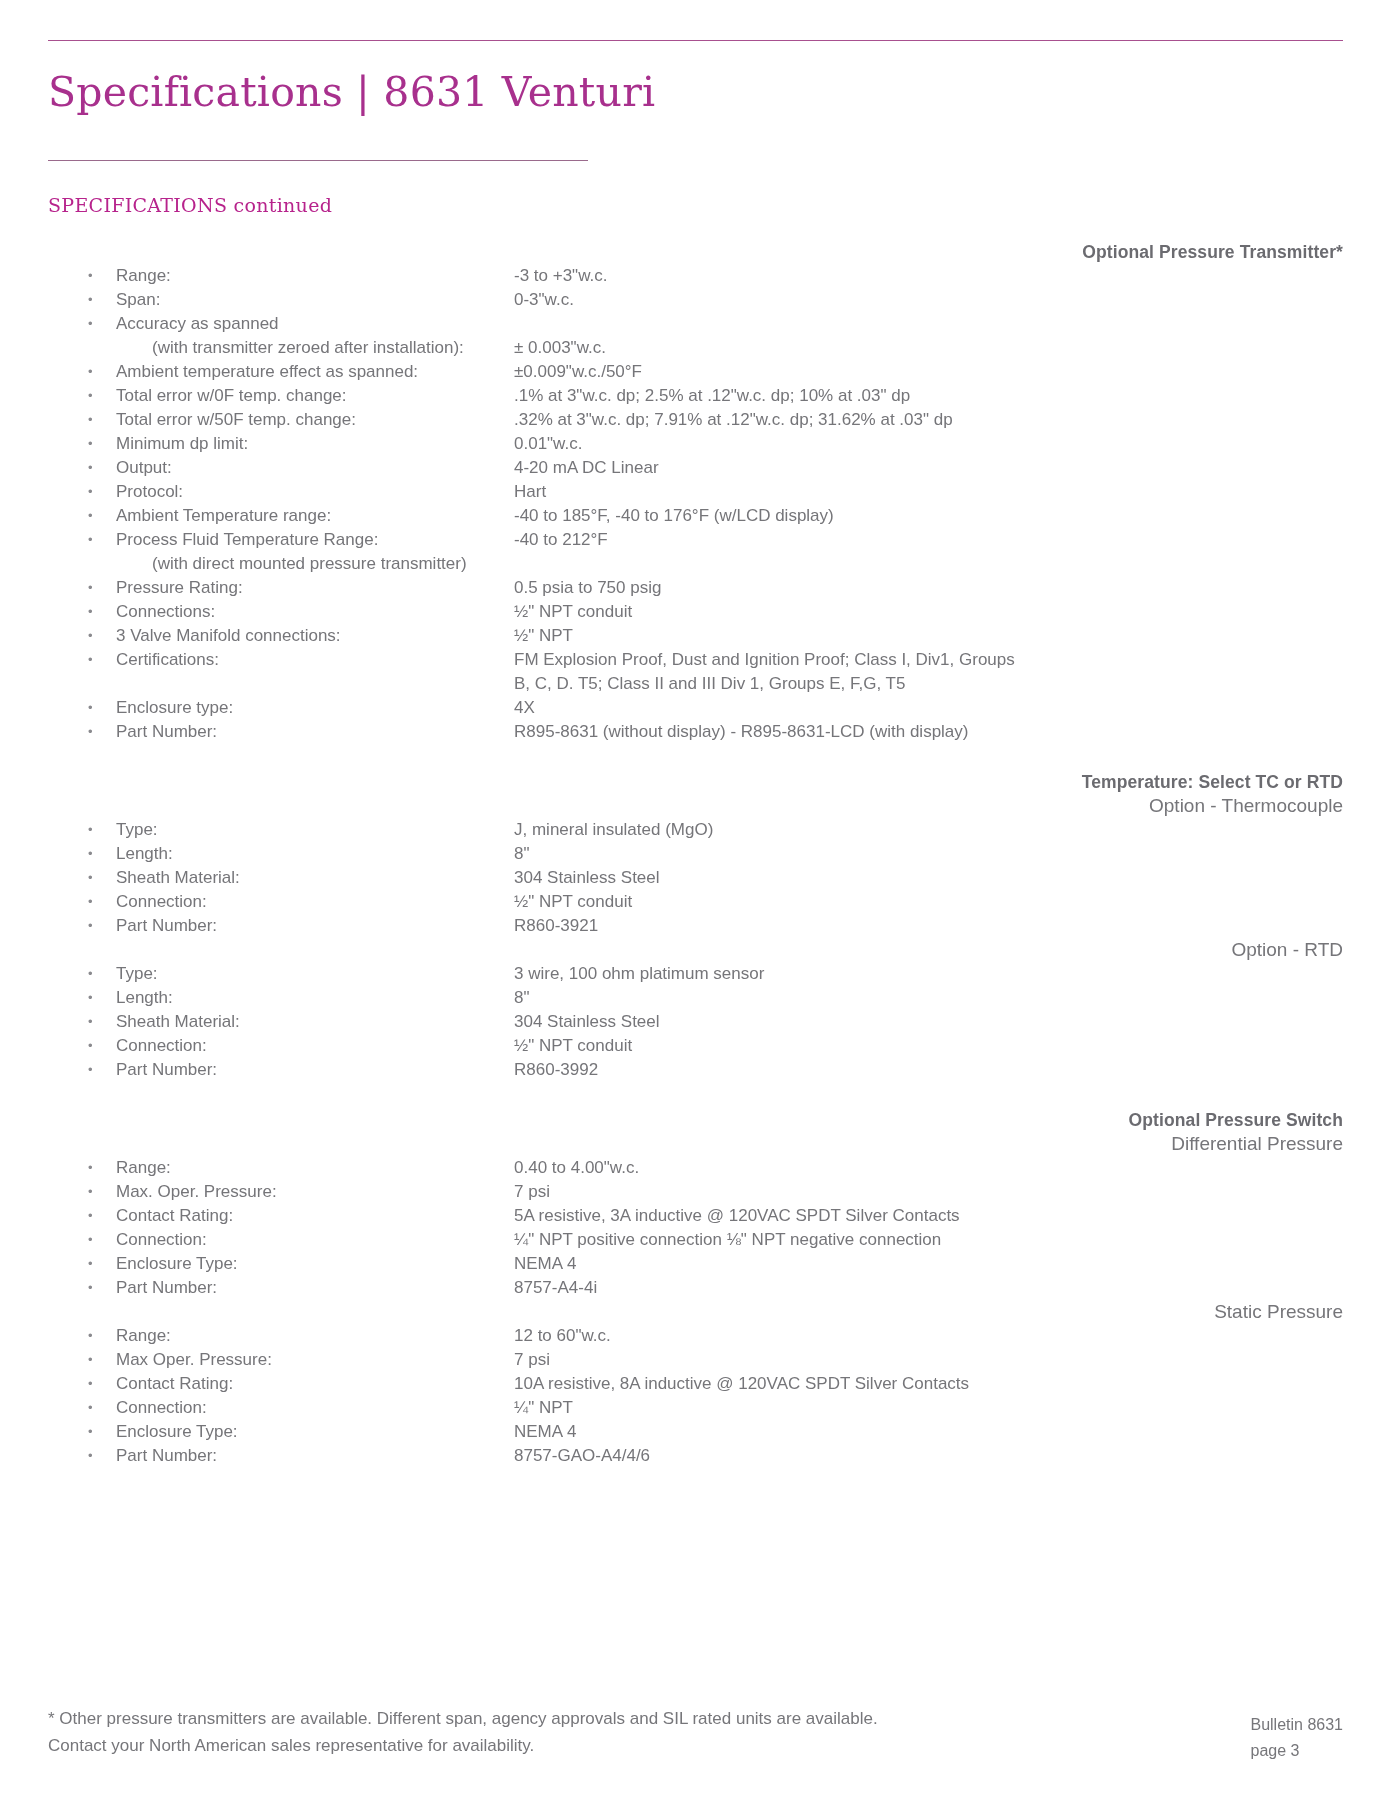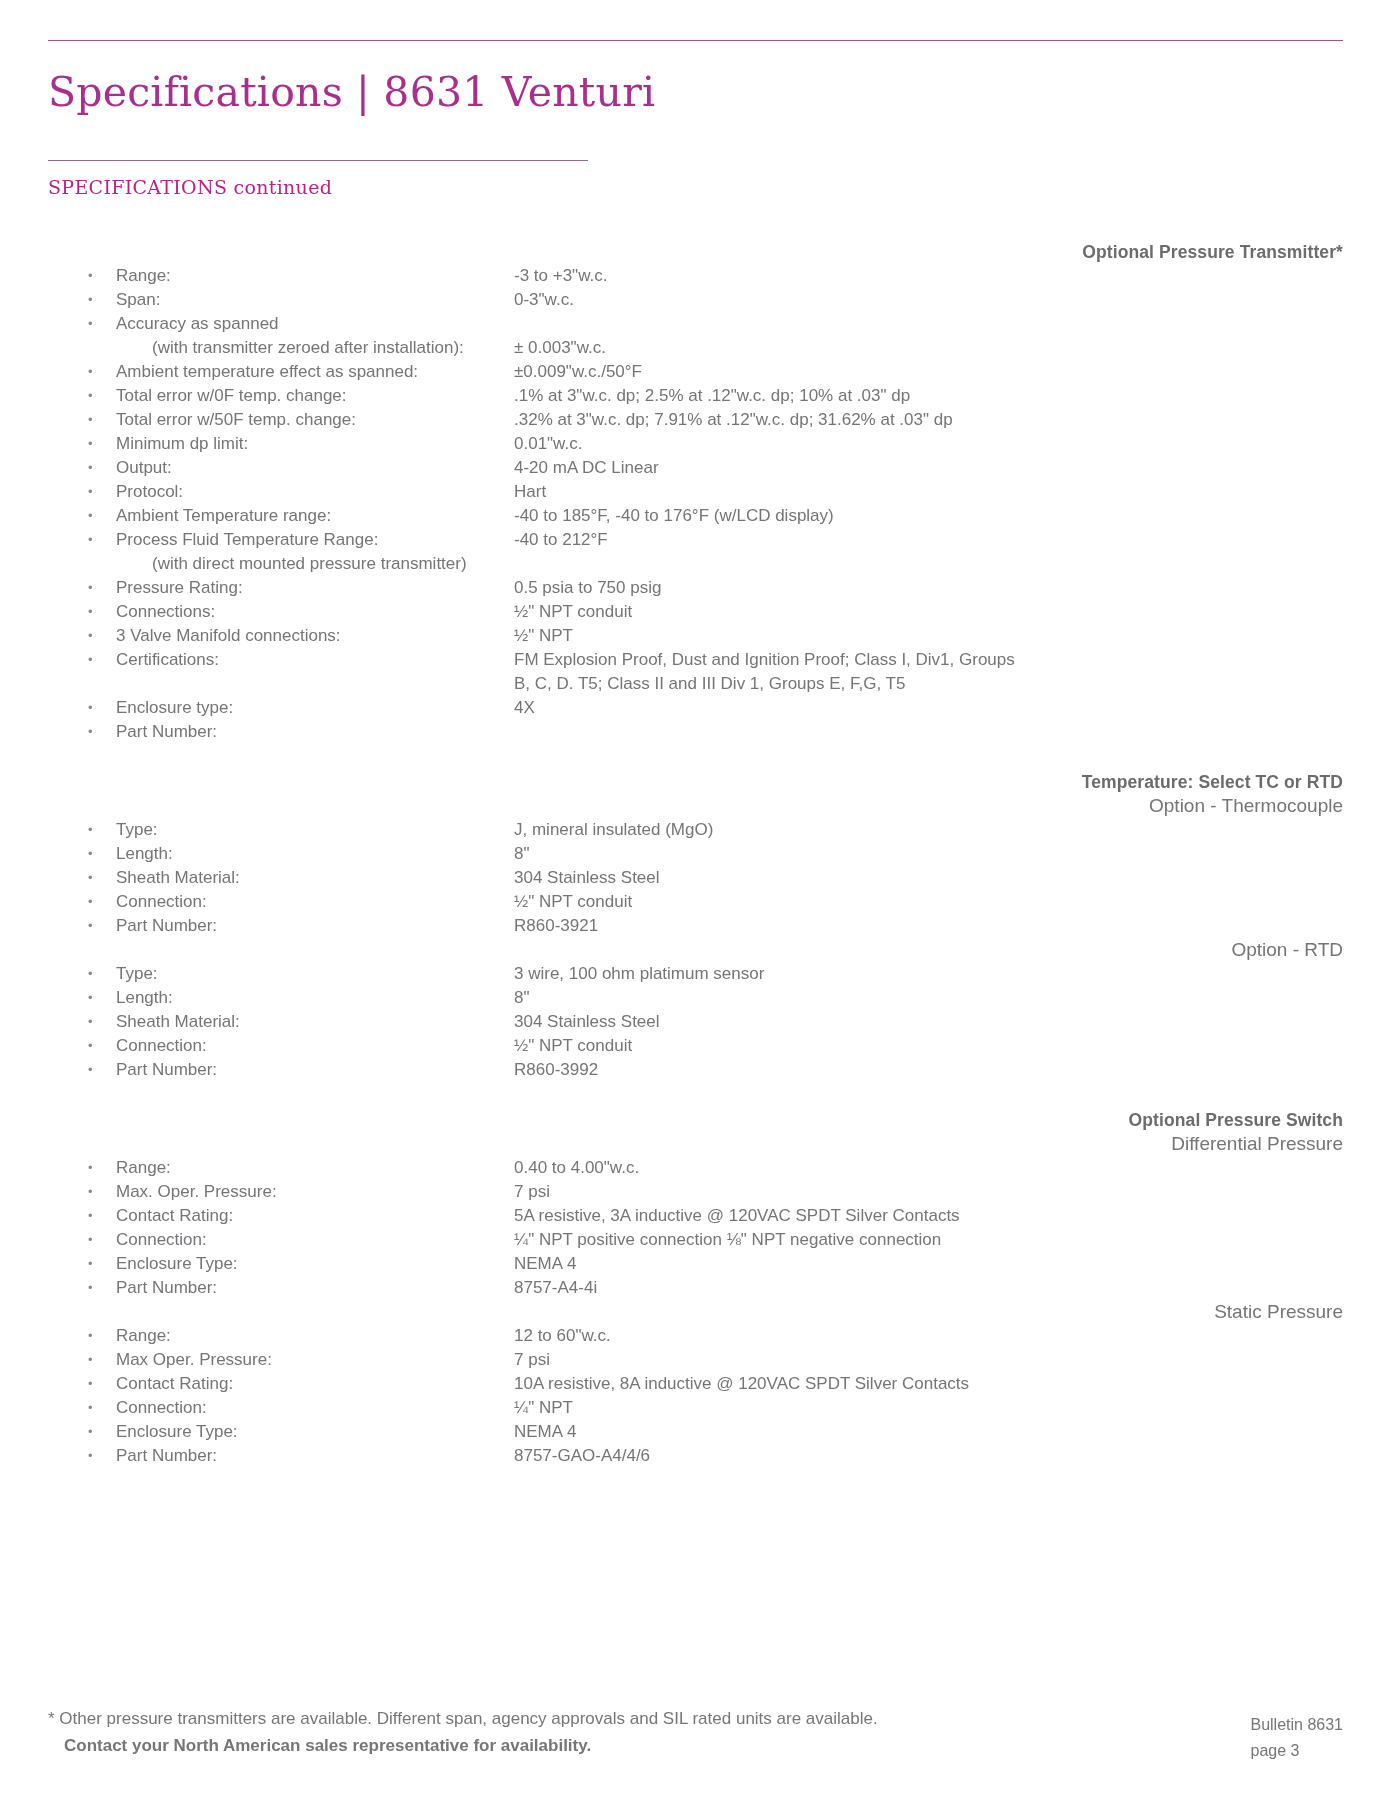--- a/index.html
+++ b/index.html
@@ -46,21 +46,21 @@
     position: absolute;
     left: 48px;
     top: 160px;
     width: 540px;
     height: 1px;
     background: #9a6a8c;
   }
   .section-continued {
     position: absolute;
     left: 48px;
-    top: 176px;
+    top: 194px;
     font-family: "DejaVu Serif", "Liberation Serif", serif;
     font-size: 19px;
     color: #b7238c;
     letter-spacing: 0.3px;
   }
   .section-continued .cont {
     font-weight: 400;
   }
   .content {
     position: absolute;
@@ -132,21 +132,21 @@
     top: 1705px;
     width: 980px;
     font-size: 17px;
     color: #76767a;
     line-height: 27px;
   }
   .footnote .star {
     font-size: 17px;
     vertical-align: baseline;
   }
-  .footnote .line2 { margin-left: 16px; display: block; font-weight: bold; }
+  .footnote .line2 { display: block; }
 
   .footer-right {
     position: absolute;
     right: 48px;
     top: 1712px;
     text-align: left;
     font-size: 16px;
     color: #76767a;
     line-height: 26px;
   }
@@ -255,20 +255,21 @@
           <span class="value">B, C, D. T5; Class II and III Div 1, Groups E, F,G, T5</span>
         </div>
         <div class="row">
           <span class="bullet">•</span>
           <span class="label">Enclosure type:</span>
           <span class="value">4X</span>
         </div>
         <div class="row">
           <span class="bullet">•</span>
           <span class="label">Part Number:</span>
+          <span class="value">R895-8631 (without display) - R895-8631-LCD (with display)</span>
         </div>
       </div>
       <div class="group">
         <div class="group-title spaced">Temperature: Select TC or RTD</div>
         <div class="subgroup-title">Option - Thermocouple</div>
         <div class="row">
           <span class="bullet">•</span>
           <span class="label">Type:</span>
           <span class="value">J, mineral insulated (MgO)</span>
         </div>

